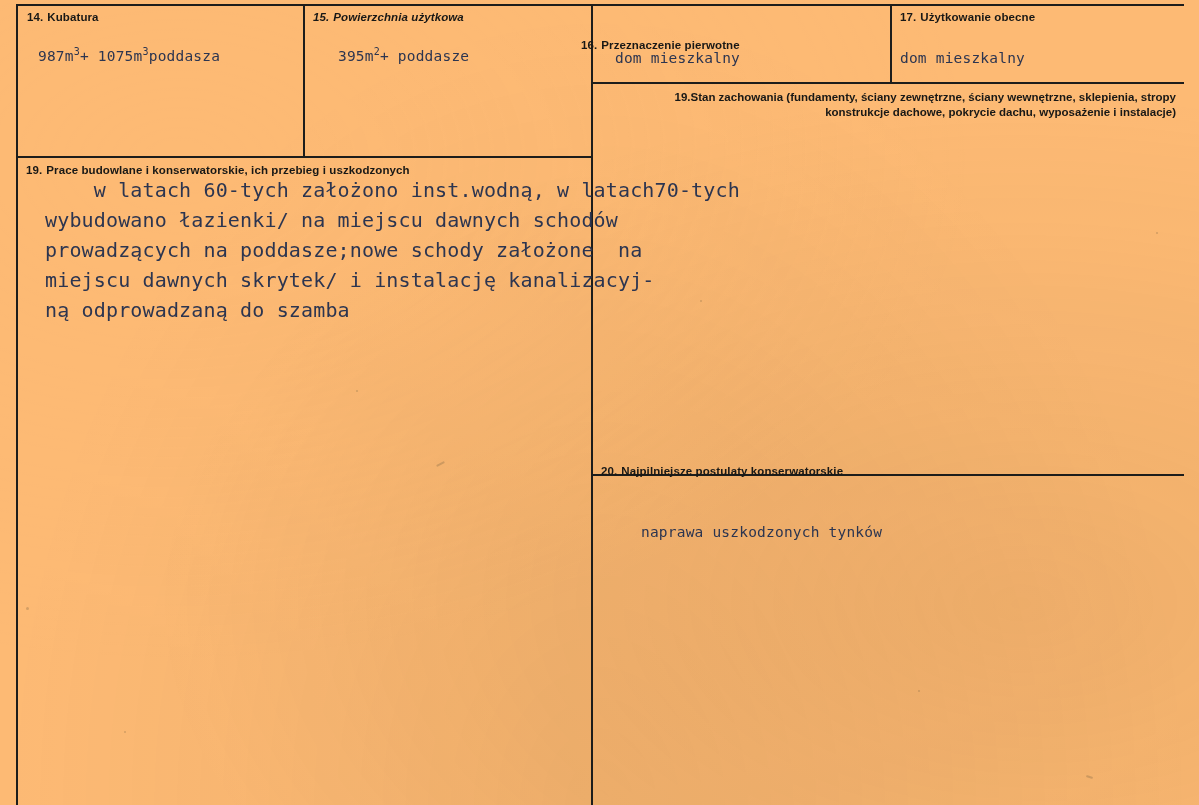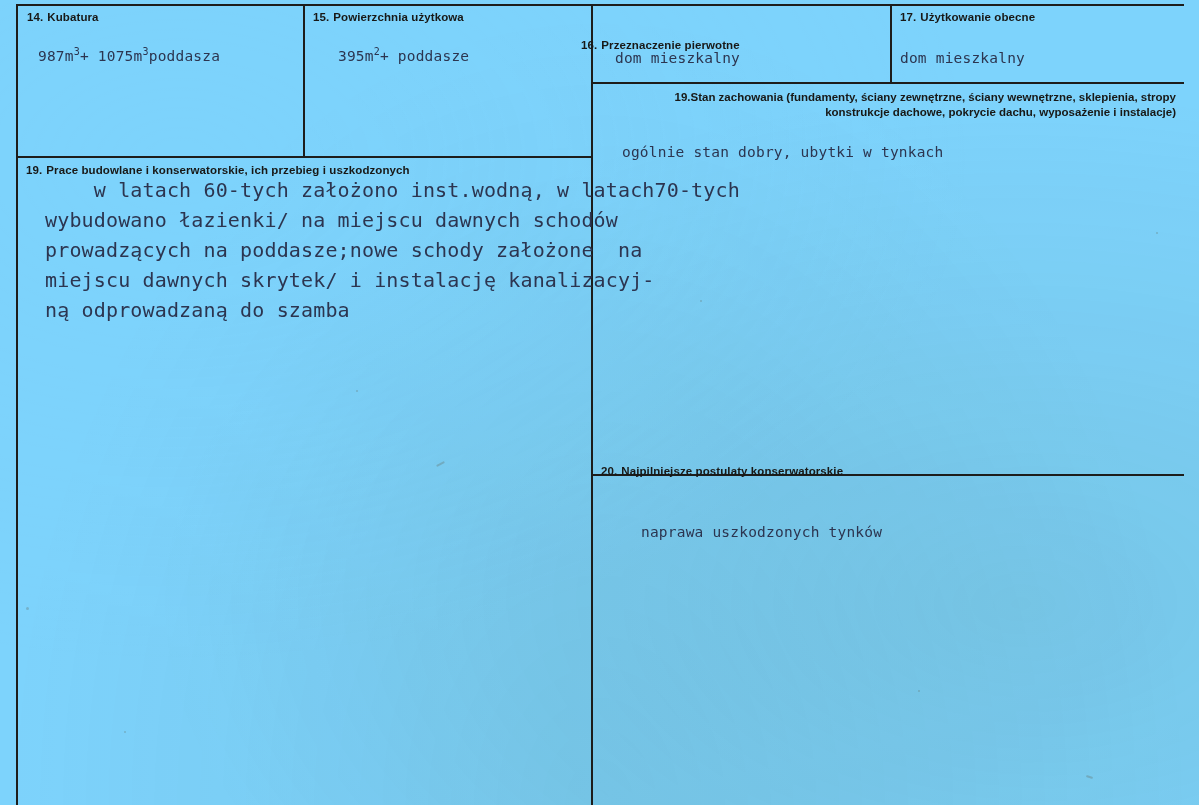--- a/index.html
+++ b/index.html
@@ -7,21 +7,21 @@
     padding: 0;
     background: #d9d3bd;
   }
   body {
     font-family: "Liberation Sans", sans-serif;
   }
   #sheet {
     position: relative;
     width: 1199px;
     height: 805px;
-    background: #7dd3fc;
+    background: #fdba74;
     overflow: hidden;
   }
   
   #sheet::before {
     content: "";
     position: absolute;
     inset: 0;
     pointer-events: none;
     background:
       radial-gradient(ellipse at 15% 20%, rgba(255,255,255,0.20), rgba(255,255,255,0) 55%),
@@ -111,40 +111,39 @@
   <div class="rule v" style="left:303px; top:4px; height:153px;"></div>
   <div class="rule v" style="left:591px; top:4px; height:801px;"></div>
   <div class="rule v" style="left:890px; top:4px; height:78px;"></div>
   <div class="rule v" style="left:16px; top:156px; height:649px;"></div>
 
   <div class="field-label" style="left:27px; top:10px;">
     <span class="num">14.</span><span>Kubatura</span>
   </div>
   <div class="typed" style="left:38px; top:42px;">987m<sup>3</sup>+ 1075m<sup>3</sup>poddasza</div>
 
-  <div class="field-label" style="left:313px; top:10px;">
+  <div class="field-label" style="left:313px; top:10px;font-style:italic;">
     <span class="num">15.</span><span>Powierzchnia użytkowa</span>
   </div>
   <div class="typed" style="left:338px; top:42px;">395m<sup>2</sup>+ poddasze</div>
 
   <div class="field-label" style="left:581px; top:10px;margin-top:28px;">
     <span class="num">16.</span><span>Przeznaczenie pierwotne</span>
   </div>
   <div class="typed" style="left:615px; top:44px;">dom mieszkalny</div>
 
   <div class="field-label" style="left:900px; top:10px;">
     <span class="num">17.</span><span>Użytkowanie obecne</span>
   </div>
   <div class="typed" style="left:900px; top:44px;">dom mieszkalny</div>
 
   <div class="label-wrap" style="left:601px; top:90px; width:575px;text-align:right;">
     <span class="num">19.</span><span>Stan zachowania (fundamenty, ściany zewnętrzne, ściany wewnętrzne, sklepienia, stropy</span>
     <span class="l2">konstrukcje dachowe, pokrycie dachu, wyposażenie i instalacje)</span>
   </div>
-  <div class="typed" style="left:622px; top:138px;">ogólnie stan dobry, ubytki w tynkach</div>
 
   <div class="field-label" style="left:26px; top:163px;">
     <span class="num">19.</span><span>Prace budowlane i konserwatorskie, ich przebieg i uszkodzonych</span>
   </div>
   <div class="para" style="left:45px; top:175px; width:610px;"><span class="indent">    w latach 60-tych założono inst.wodną, w latach70-tych</span><span class="indent">wybudowano łazienki/ na miejscu dawnych schodów</span><span class="indent">prowadzących na poddasze;nowe schody założone  na</span><span class="indent">miejscu dawnych skrytek/ i instalację kanalizacyj-</span><span class="indent">ną odprowadzaną do szamba</span></div>
 
   <div class="field-label" style="left:601px; top:464px;">
     <span class="num">20.</span><span>Najpilniejsze postulaty konserwatorskie</span>
   </div>
   <div class="typed" style="left:641px; top:518px;">naprawa uszkodzonych tynków</div>

